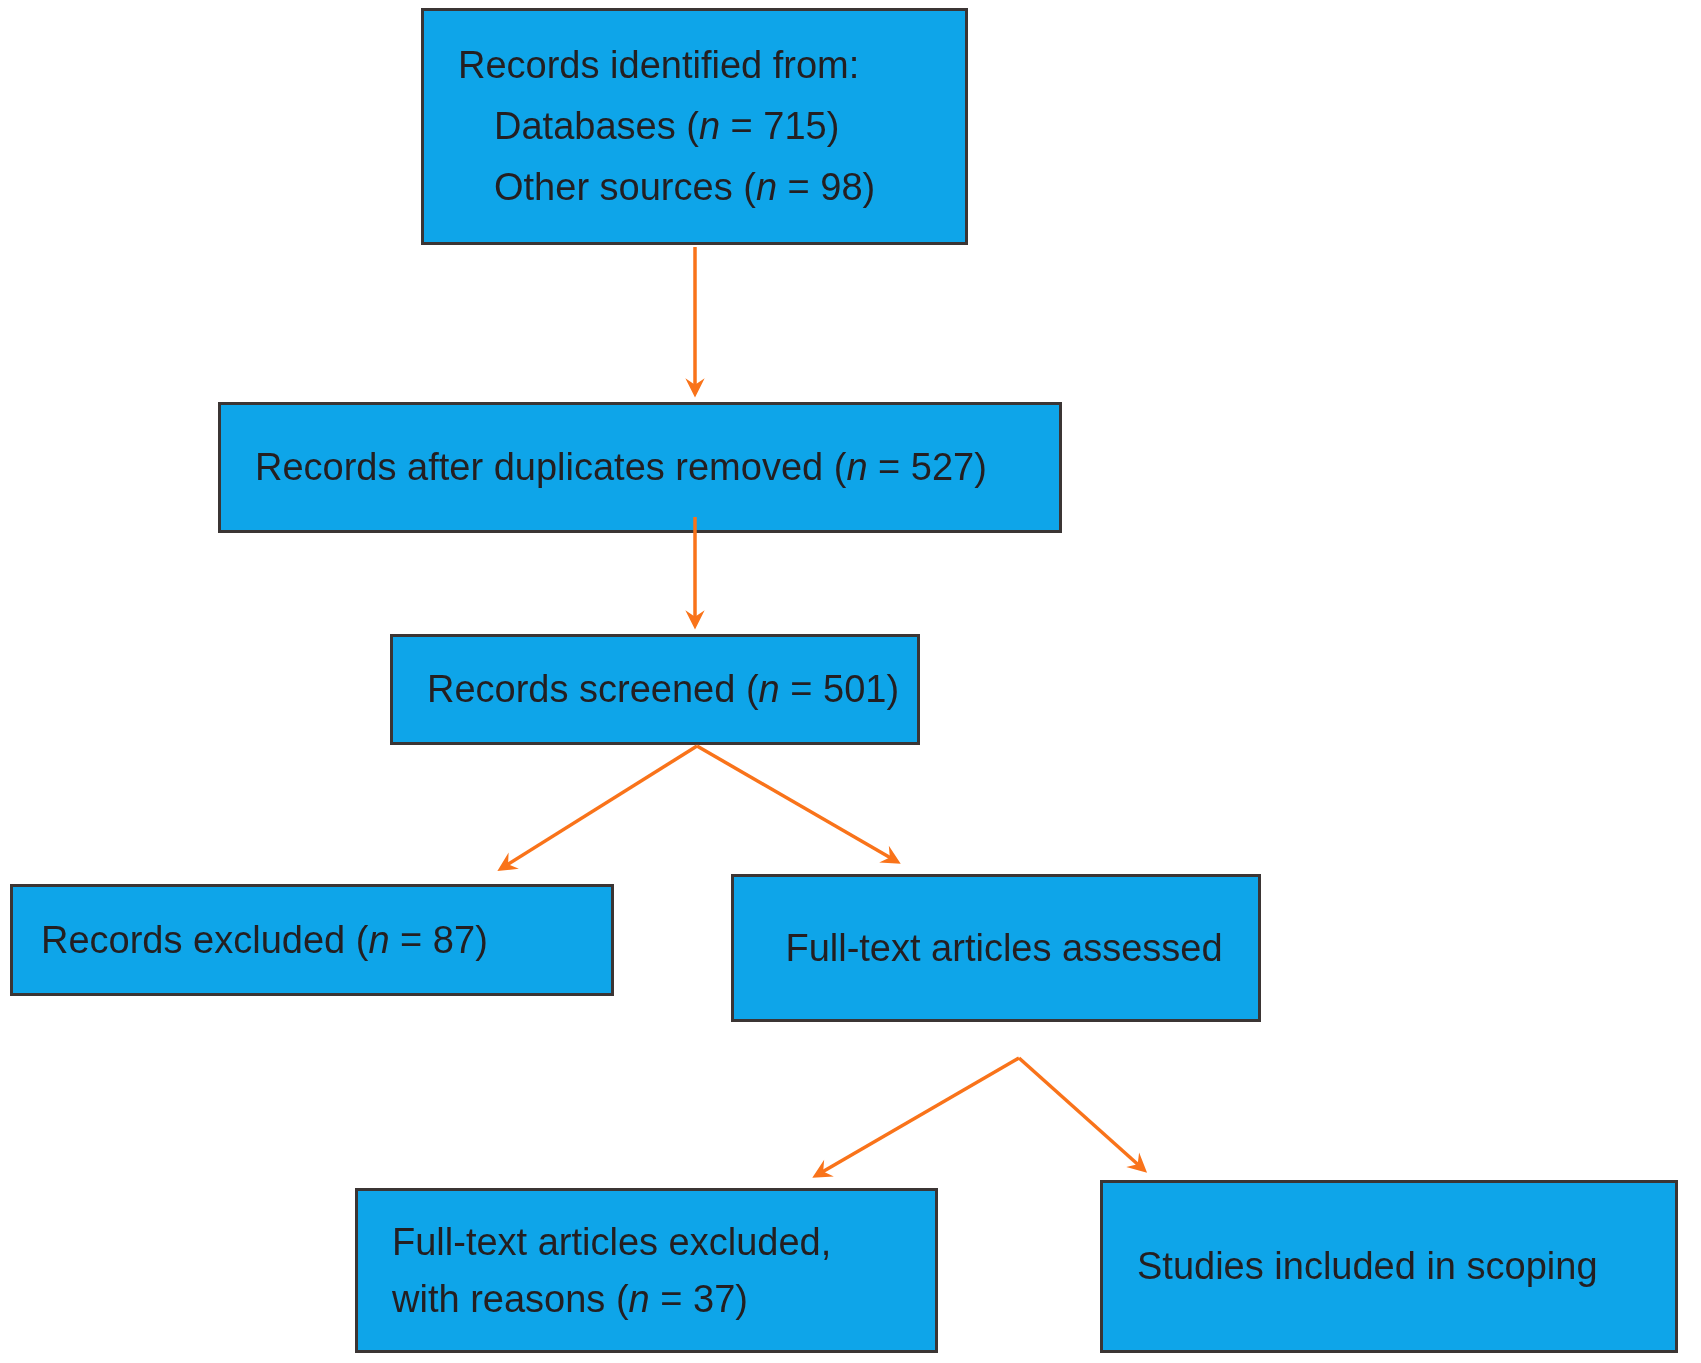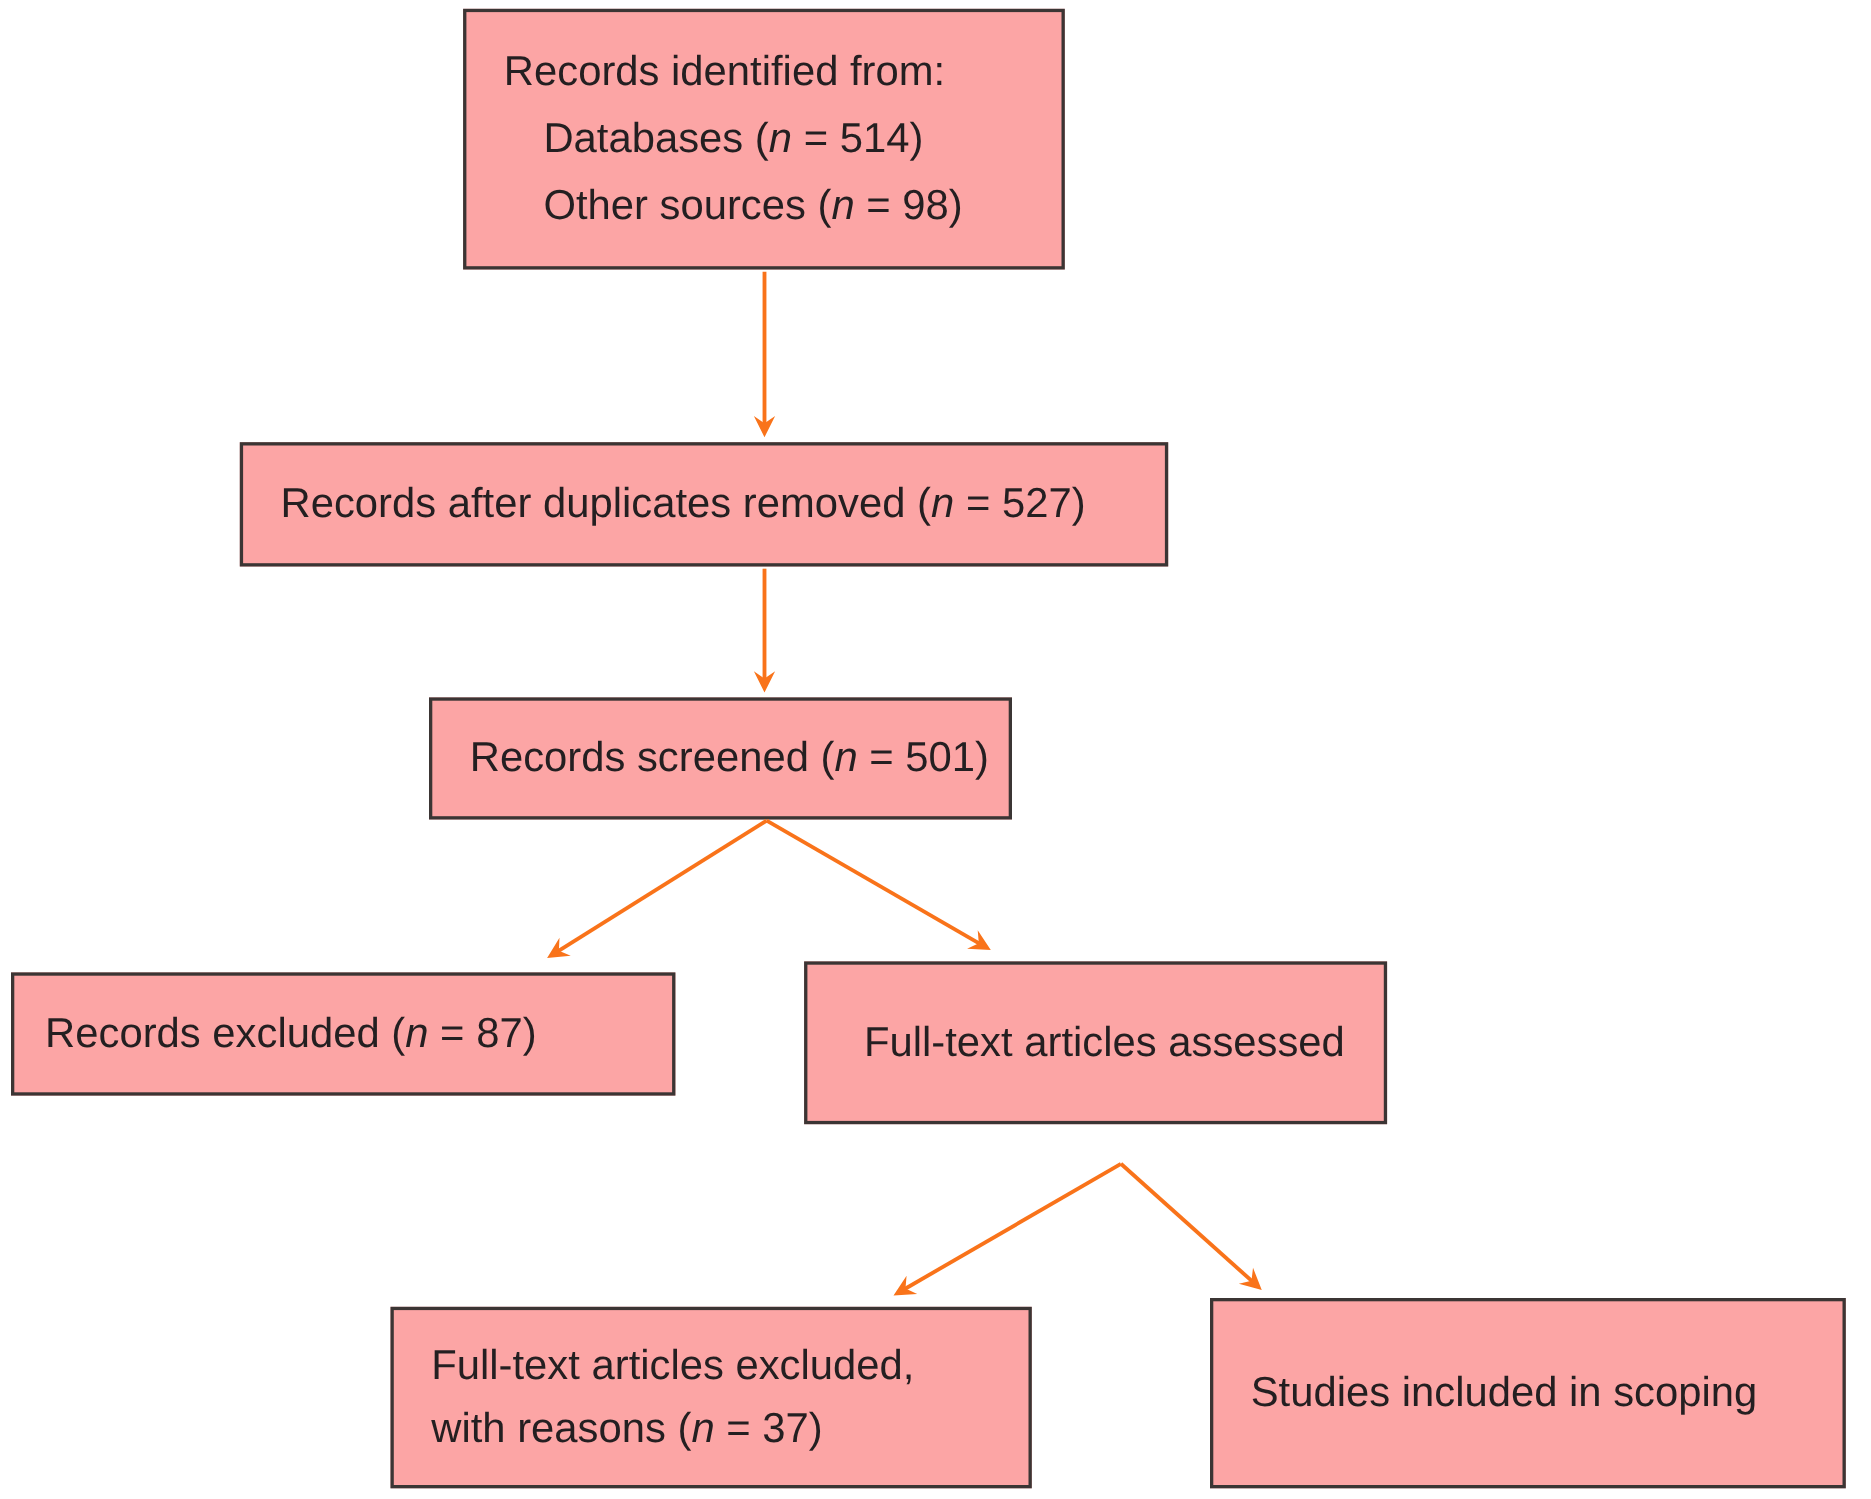--- a/index.html
+++ b/index.html
@@ -7,21 +7,21 @@
     --border:#3B3534;
     --text:#241F21;
   }
   html,body{margin:0;padding:0;background:#ffffff;}
   body{
     width:1701px;height:1363px;position:relative;overflow:hidden;
     font-family:"Liberation Sans","DejaVu Sans",sans-serif;
     color:var(--text);
   }
   .box{
-    position:absolute;background:#fca5a5;
+    position:absolute;background:#0ea5e9;
     border:3px solid var(--border);
     box-sizing:border-box;
     display:flex;flex-direction:column;justify-content:center;
     font-size:38px;line-height:1.5;
     padding:0 18px 0 34px;
     white-space:nowrap;
   }
   .box .line{display:block;}
   .indent{padding-left:36px;}
   .n{font-style:italic;}
@@ -42,25 +42,25 @@
   <line x1="695" y1="247" x2="695" y2="392" marker-end="url(#arrowhead)"></line>
   <line x1="695" y1="517" x2="695" y2="624" marker-end="url(#arrowhead)"></line>
   <line x1="697" y1="746" x2="502" y2="868" marker-end="url(#arrowhead)"></line>
   <line x1="697" y1="746" x2="896" y2="861" marker-end="url(#arrowhead)"></line>
   <line x1="1019" y1="1058" x2="817" y2="1175" marker-end="url(#arrowhead)"></line>
   <line x1="1019" y1="1058" x2="1143" y2="1169" marker-end="url(#arrowhead)"></line>
 </svg>
 
 <div class="box tall" style="left:421px;top:8px;width:547px;height:237px;">
   <span class="line">Records identified from:</span>
-  <span class="line indent"><span>Databases (</span><span class="n">n</span><span> = </span><span>514</span><span>)</span></span>
+  <span class="line indent"><span>Databases (</span><span class="n">n</span><span> = </span><span>715</span><span>)</span></span>
   <span class="line indent"><span>Other sources (</span><span class="n">n</span><span> = </span><span>98</span><span>)</span></span>
 </div>
 
-<div class="box" style="left:218px;top:402px;width:844px;height:113px;">
+<div class="box" style="left:218px;top:402px;width:844px;height:131px;">
   <span class="line"><span>Records after duplicates removed (</span><span class="n">n</span><span> = </span><span>527</span><span>)</span></span>
 </div>
 
 <div class="box" style="left:390px;top:634px;width:530px;height:111px;">
   <span class="line"><span>Records screened (</span><span class="n">n</span><span> = </span><span>501</span><span>)</span></span>
 </div>
 
 <div class="box" style="left:10px;top:884px;width:604px;height:112px;padding-left:28px;">
   <span class="line"><span>Records excluded (</span><span class="n">n</span><span> = </span><span>87</span><span>)</span></span>
 </div>

